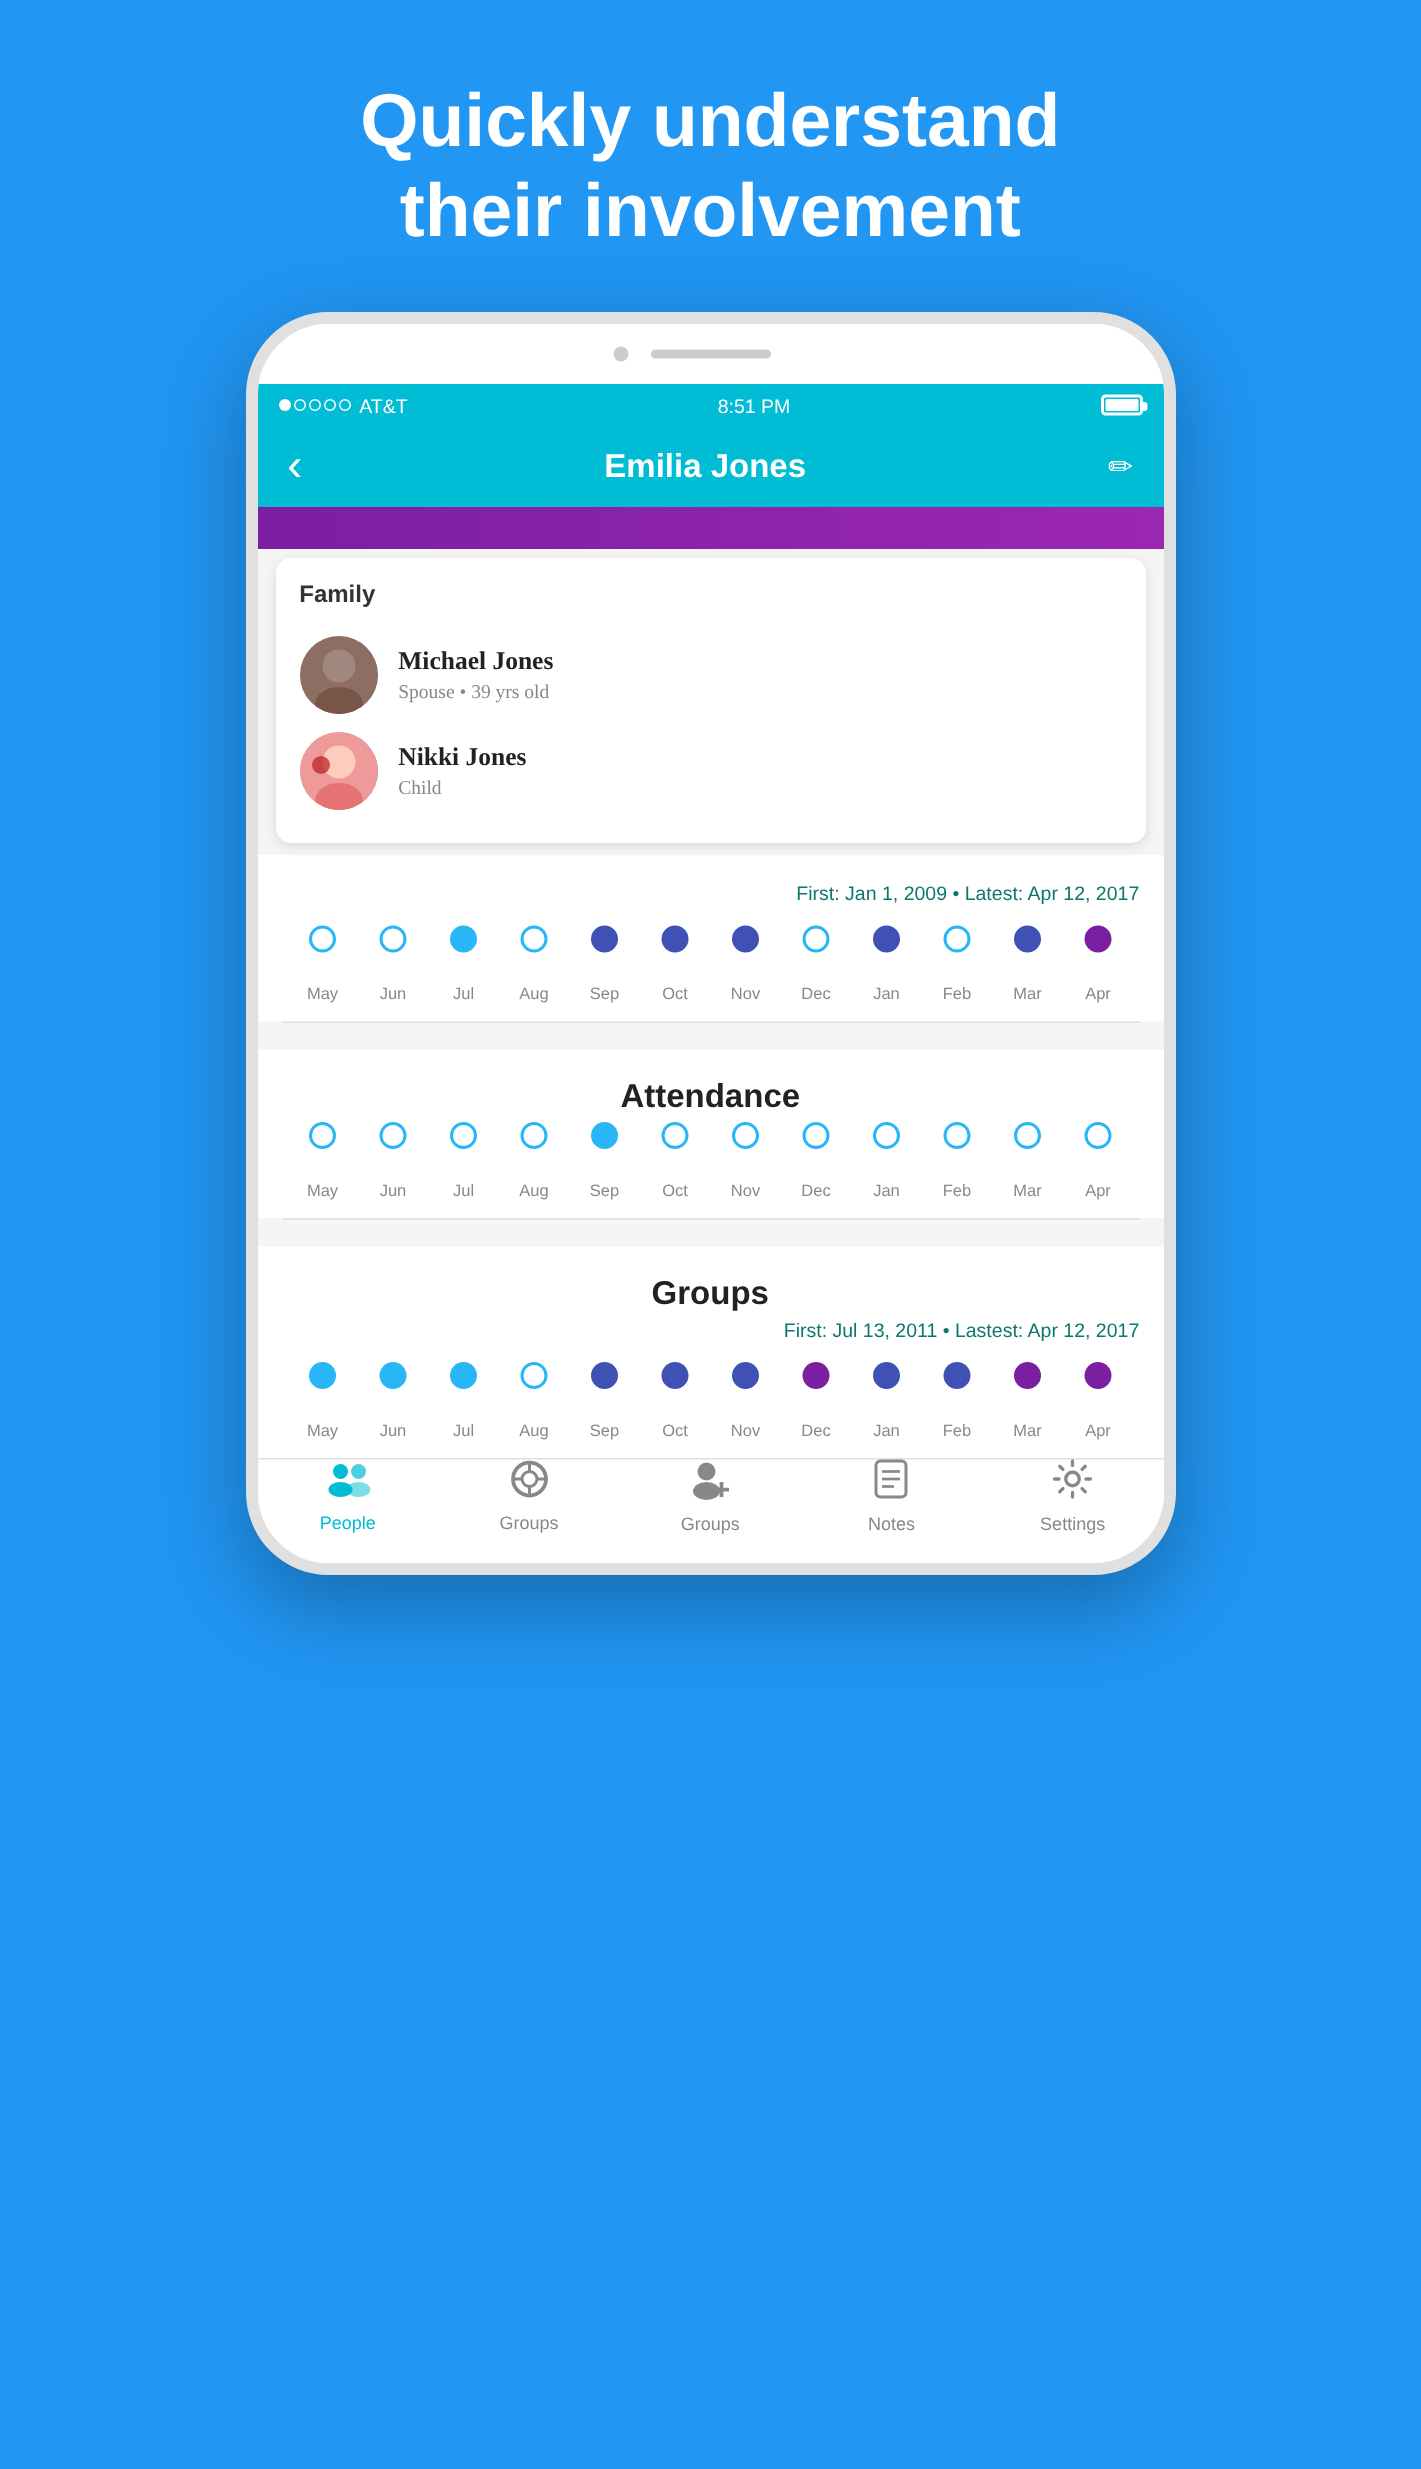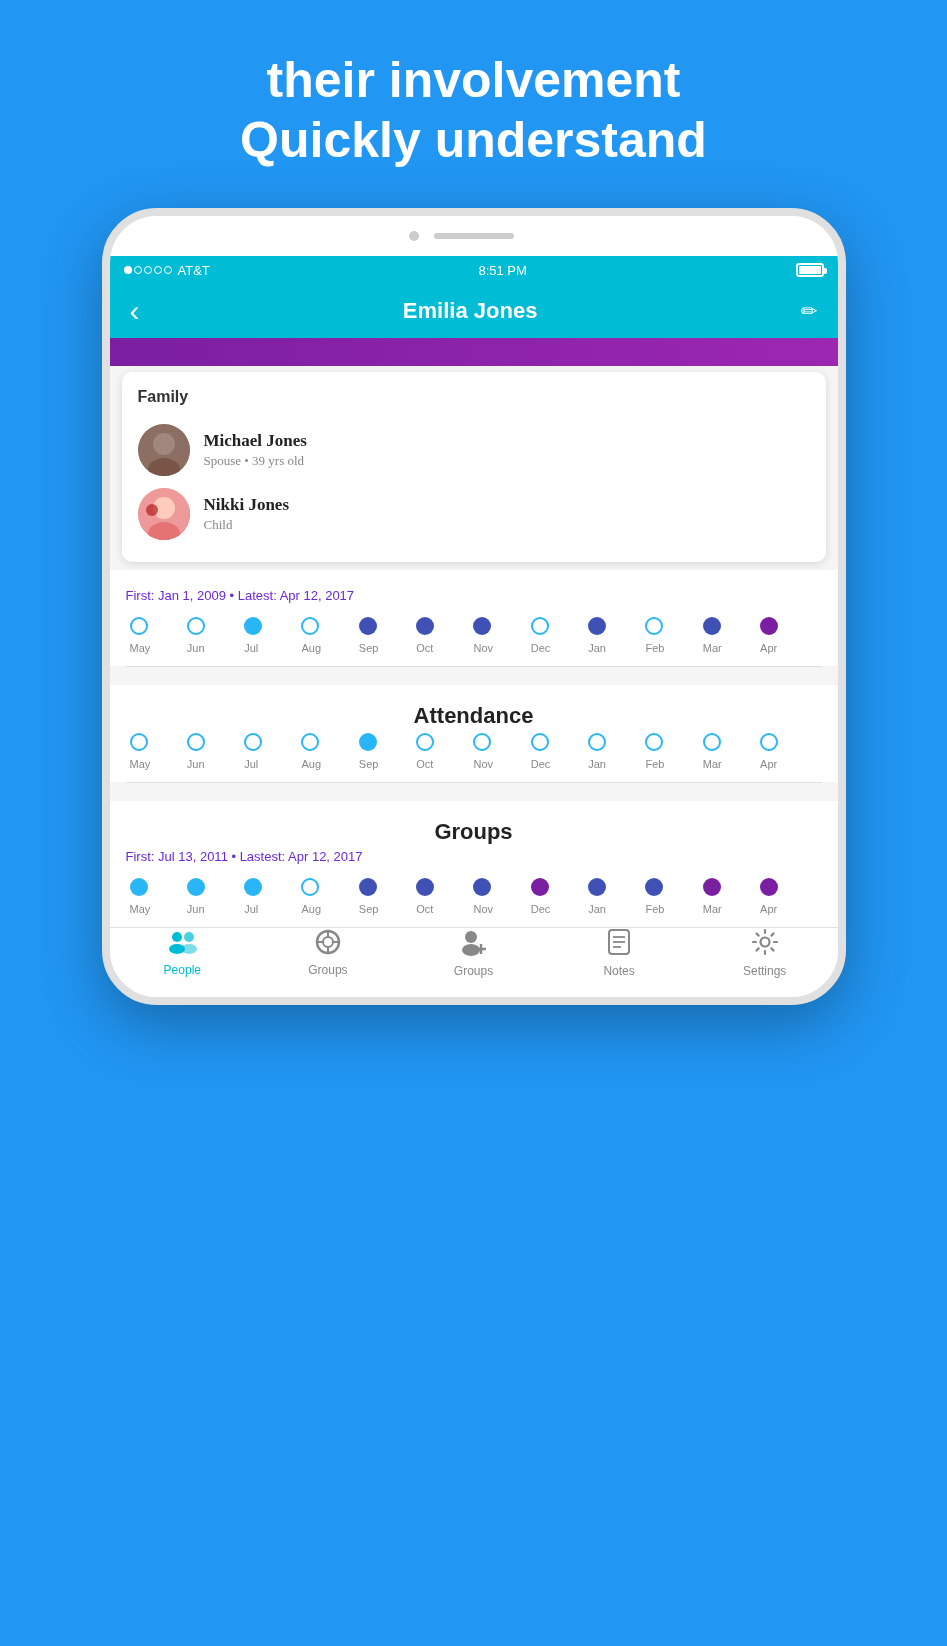--- a/index.html
+++ b/index.html
@@ -13,21 +13,21 @@
     }
 
     .phone-wrapper {
       display: flex;
       justify-content: center;
       align-items: flex-start;
       margin-top: 10px;
     }
 
     .phone-frame {
-      width: 744px;
+      width: 620px;
       background: white;
       border-radius: 55px;
       box-shadow: 0 20px 60px rgba(0,0,0,0.3);
       overflow: hidden;
       position: relative;
       border: 8px solid #e0e0e0;
     }
 
     .phone-top-bar {
       background: white;
@@ -161,34 +161,35 @@
     }
     .section-title {
       font-size: 22px;
       font-weight: 700;
       color: #222;
       text-align: center;
       margin-bottom: 4px;
     }
     .section-subtitle {
       font-size: 13px;
-      color: #6d28d9;
-      text-align: left;
+      color: #0f766e;
+      text-align: right;
       margin-bottom: 14px;
     }
     .dots-row {
       display: flex;
       justify-content: space-between;
       align-items: center;
       padding: 0 4px;
     }
     .dot-col {
       display: flex;
       flex-direction: column;
-      gap: 7px;
+      align-items: center;
+      gap: 22px;
       flex: 1;
     }
     .dot {
       width: 18px; height: 18px; border-radius: 50%;
     }
     .dot.empty { border: 2.5px solid #29B6F6; background: white; }
     .dot.filled-blue { background: #29B6F6; }
     .dot.filled-indigo { background: #3F51B5; }
     .dot.filled-purple { background: #7B1FA2; }
     .dot-label {
@@ -234,22 +235,22 @@
     .nikki-face {
       width: 52px; height: 52px; border-radius: 50%;
       background: linear-gradient(160deg, #ef9a9a 40%, #b71c1c 100%);
       position: relative; overflow: hidden;
     }
   </style>
 </head>
 <body>
 
 <div style="text-align:center; padding: 50px 20px 28px;">
+  <h1 style="color:white; font-size:50px; font-weight:800; line-height:1.2;">Quickly understand</h1>
   <h1 style="color:white; font-size:50px; font-weight:800; line-height:1.2;">their involvement</h1>
-  <h1 style="color:white; font-size:50px; font-weight:800; line-height:1.2;">Quickly understand</h1>
 </div>
 
 <div class="phone-wrapper">
   <div class="phone-frame">
 
     <div class="phone-top-bar">
       <div class="phone-camera"></div>
       <div class="phone-speaker"></div>
     </div>
 

